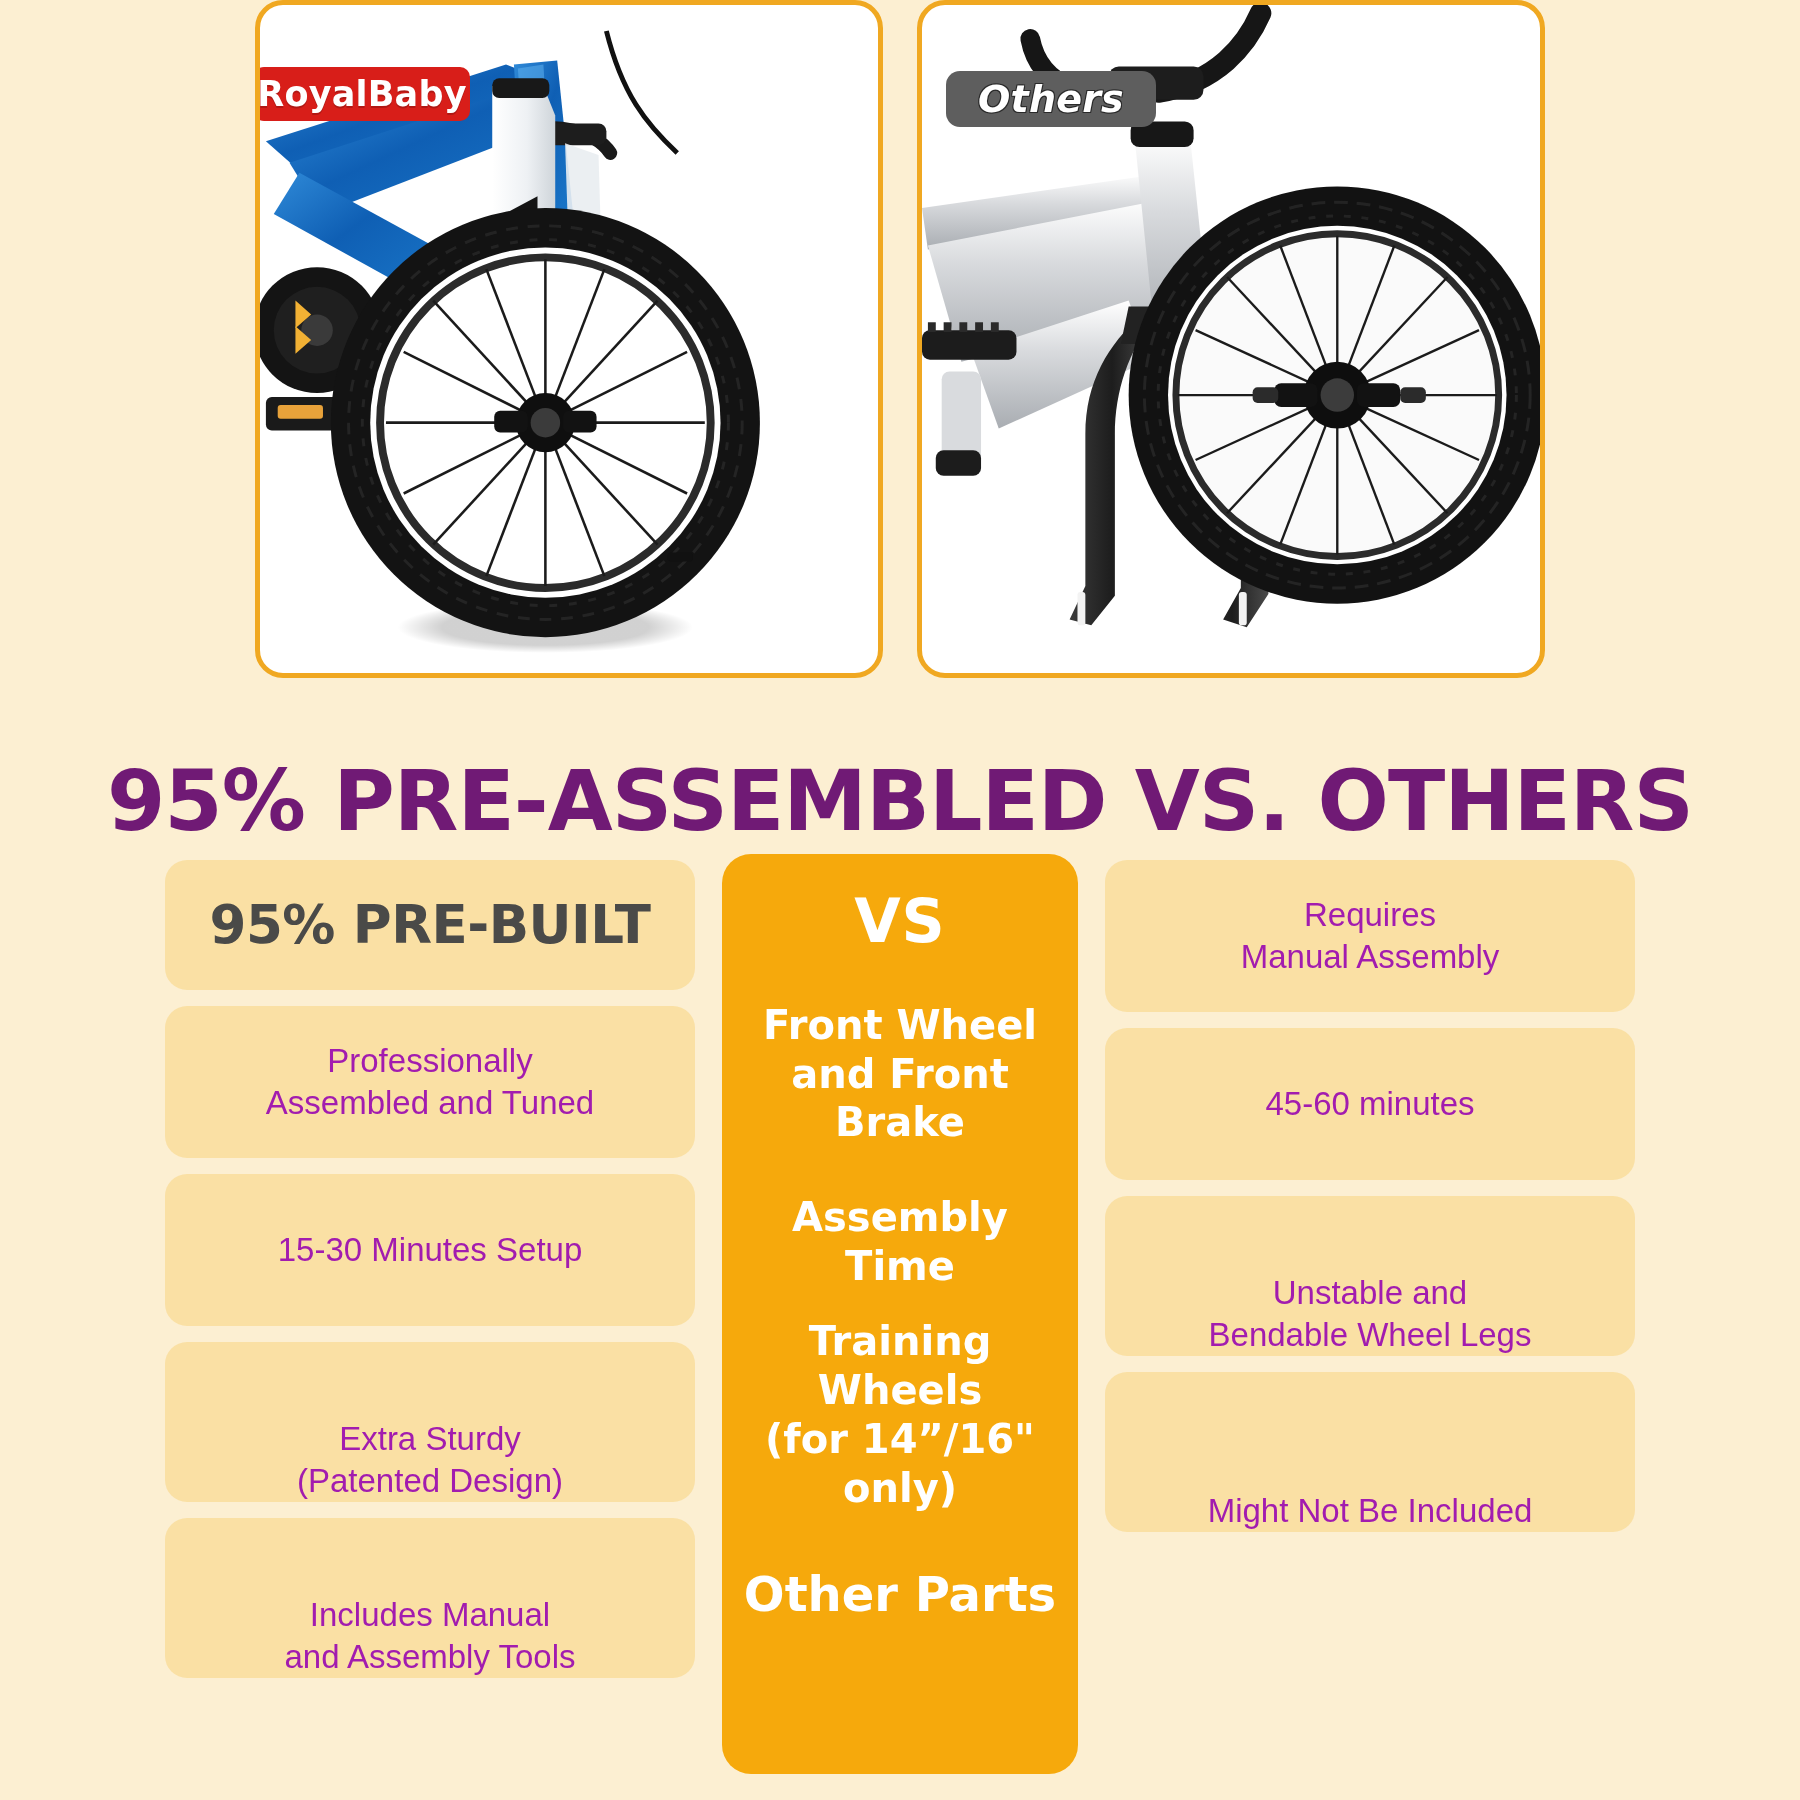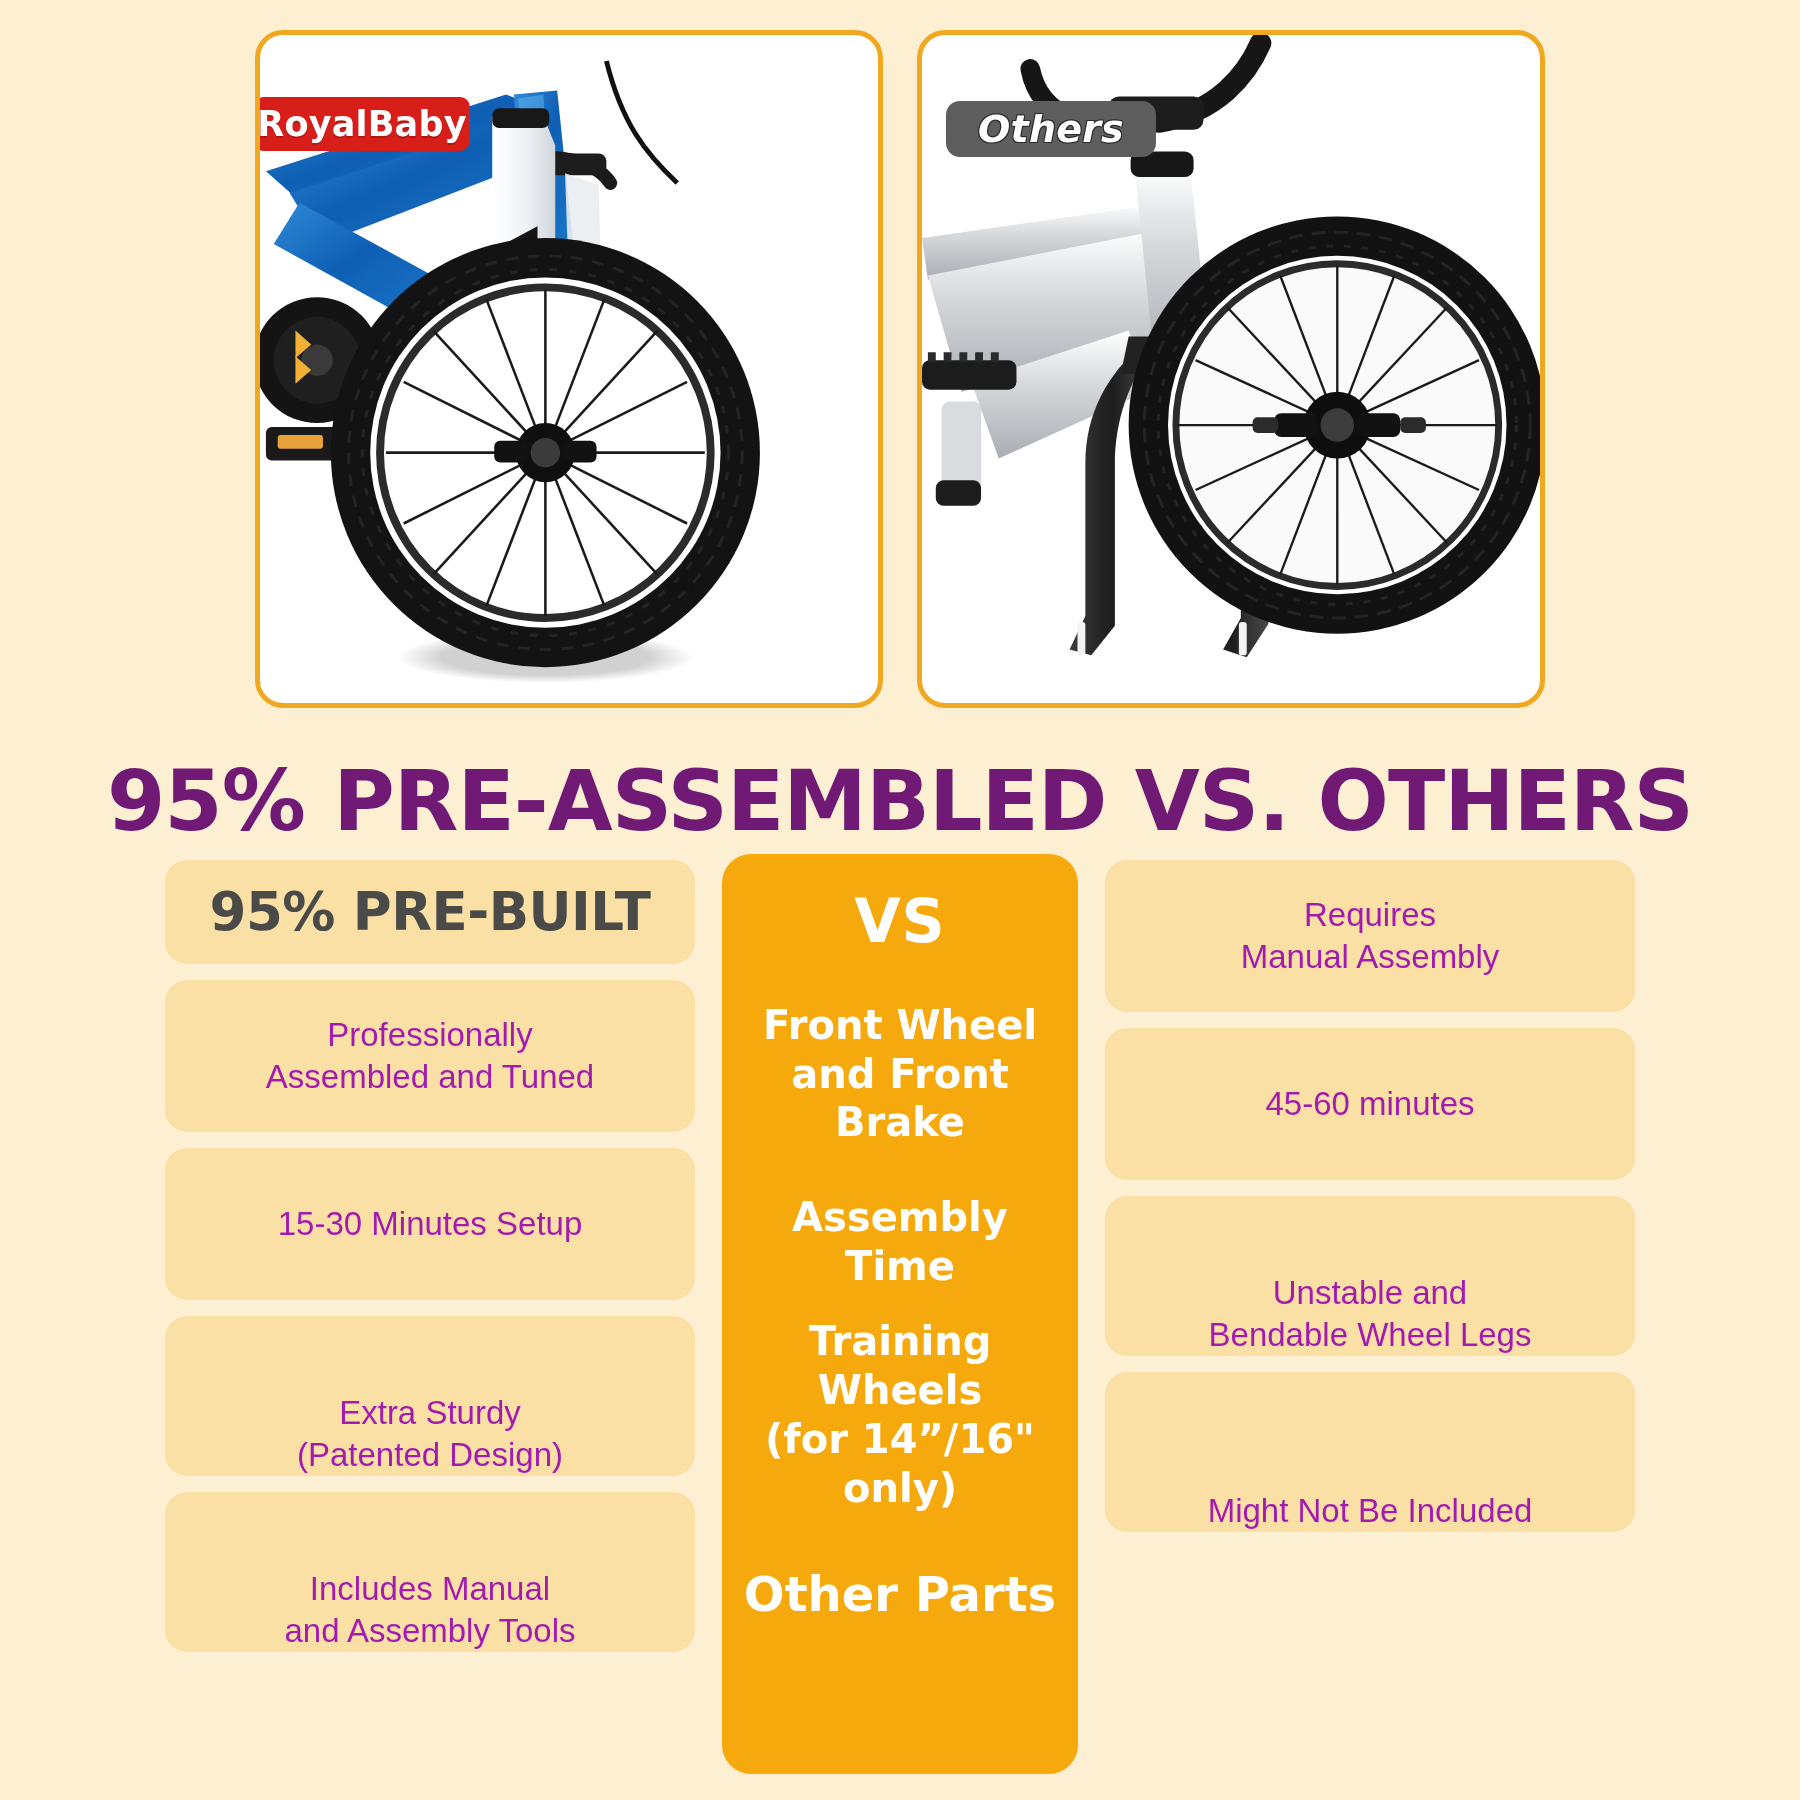--- a/index.html
+++ b/index.html
@@ -8,21 +8,21 @@
     background:#FCEFD2;
     font-family:"Liberation Sans", sans-serif;
     overflow:hidden;
   }
   .page{position:relative;width:1800px;height:1800px;}
 
   
   .photos{
     position:absolute;left:0;top:0;width:1800px;height:740px;
     display:flex;justify-content:center;gap:34px;
-    padding-top:30px;box-sizing:border-box;
+    box-sizing:border-box;
   }
   .photo-card{
     position:relative;width:628px;height:678px;
     background:#ffffff;
     border:5px solid #F0A821;
     border-radius:28px;
     overflow:hidden;
     box-sizing:border-box;
   }
 
@@ -89,21 +89,21 @@
     line-height:1.28;
     padding:0 18px;
     box-sizing:border-box;
   }
   .cell.head{
     font-size:53px;font-weight:bold;
     color:#4A4A48;
     font-family:"DejaVu Sans", sans-serif;
     letter-spacing:-.5px;
   }
-  .h-head{height:104px;}
+  .h-head{height:130px;}
   .h-row{height:152px;}
   .h-row-tall{height:160px;align-items:flex-end;}
 
   
   .vs-col{
     position:absolute;left:722px;top:-6px;
     width:356px;height:920px;
     background:#F6A90C;
     border-radius:29px;
     display:flex;flex-direction:column;

